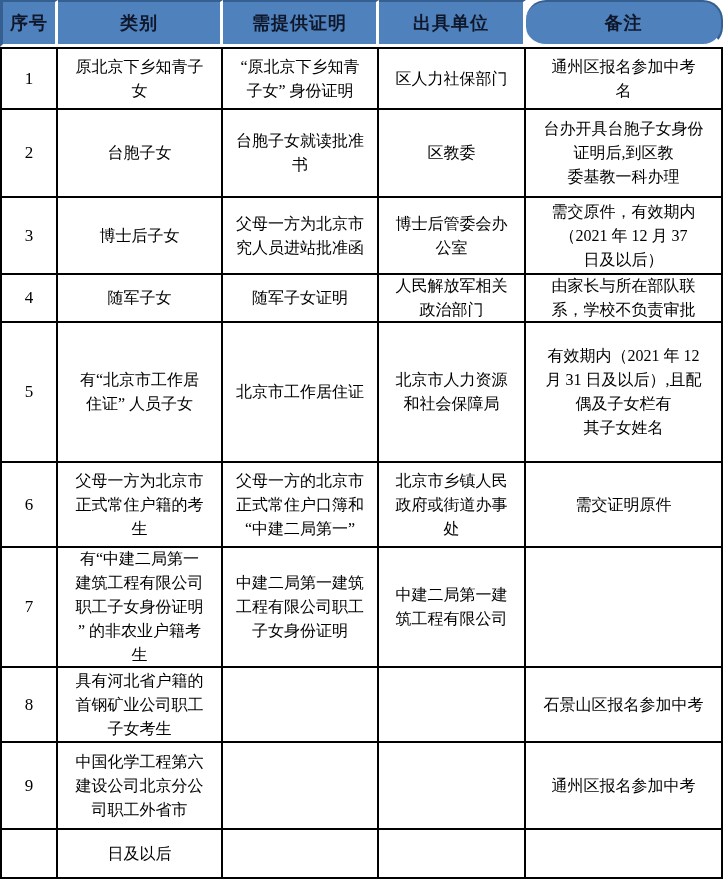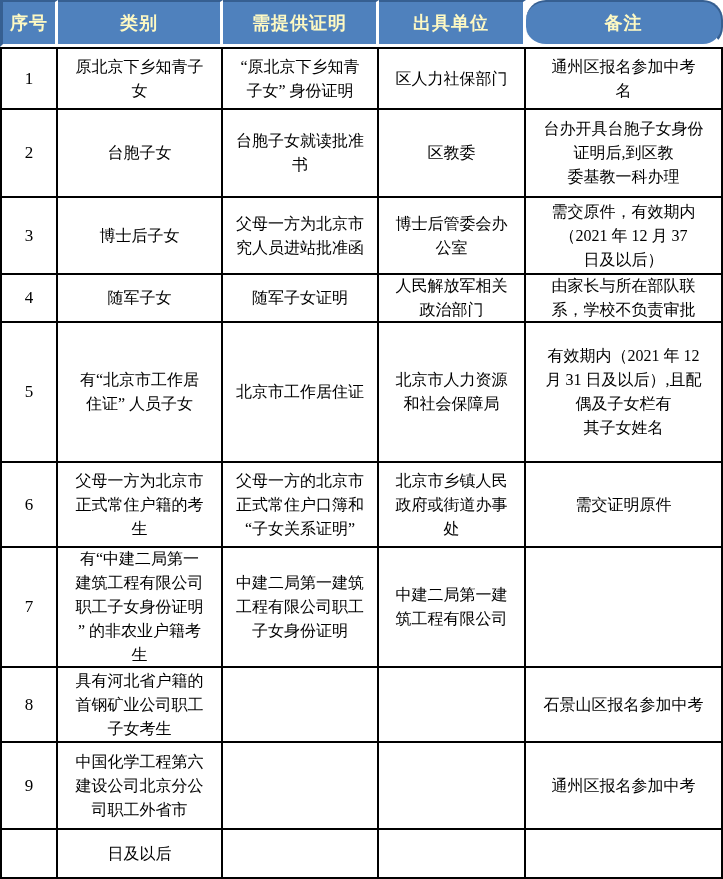--- a/index.html
+++ b/index.html
@@ -25,21 +25,21 @@
     white-space: pre-wrap;
     font-size: 16px; line-height: 24px;
     padding: 0 3px;
     overflow: hidden;
   }
   .c0 { border-left: 2px solid #000; font-size: 17px; }
   
   .row:nth-child(2) .cell { border-top: 2px solid #000; }
   .hcell {
     background: #4f81bd;
-    color: #fef9c3;
+    color: #0f172a;
     font-family: Liberation Serif, serif;
     font-weight: bold;
     font-size: 18px;
     letter-spacing: 1px;
     border-right: 3px solid #ffffff;
     border-bottom: 3px solid #ffffff;
     border-top: 2px solid #365f91;
     display: flex; align-items: center; justify-content: center;
     text-align: center;
     overflow: hidden;
@@ -117,21 +117,21 @@
 其子女姓名</div>
   </div>
 
   <div class="row">
     <div class="cell c0">6</div>
     <div class="cell">父母一方为北京市
 正式常住户籍的考
 生</div>
     <div class="cell">父母一方的北京市
 正式常住户口簿和
-“子女关系证明”</div>
+“中建二局第一”</div>
     <div class="cell">北京市乡镇人民
 政府或街道办事
 处</div>
     <div class="cell">需交证明原件</div>
   </div>
 
   <div class="row">
     <div class="cell c0">7</div>
     <div class="cell">有“中建二局第一
 建筑工程有限公司

